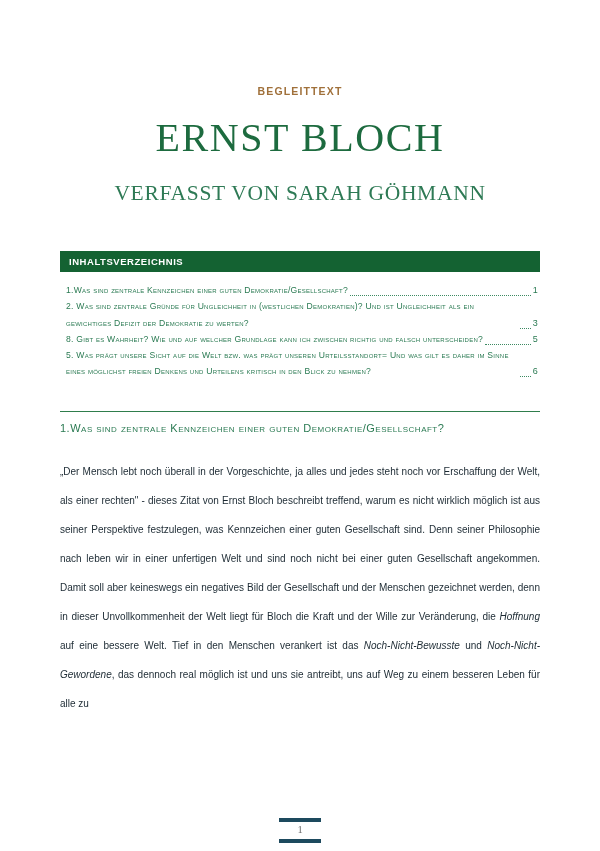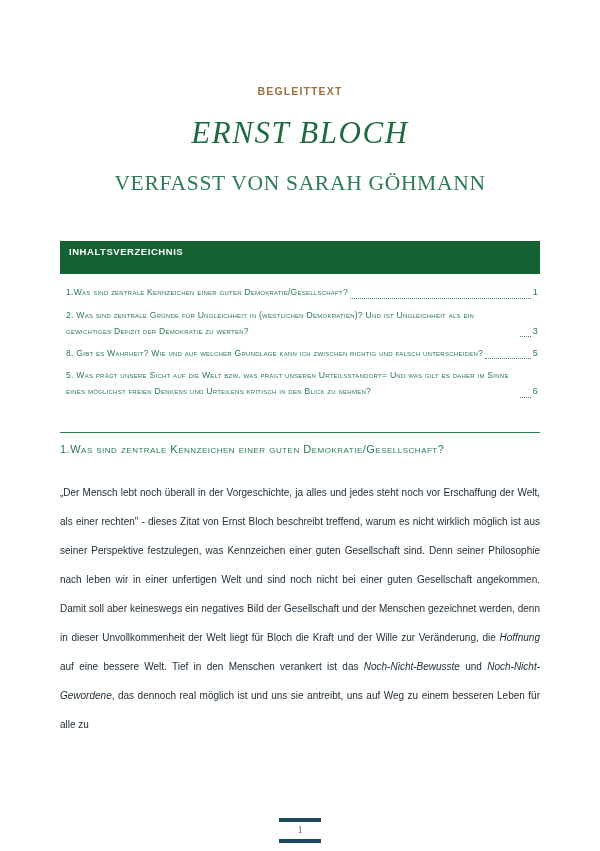--- a/index.html
+++ b/index.html
@@ -38,26 +38,25 @@
     color: #a0703a;
     font-size: 10.8px;
     letter-spacing: 1.15px;
     font-weight: 400;
     margin-top: 19px;
     line-height: 1.2;
   }
   .main-title {
     color: #1d6b3f;
     font-family: "Liberation Serif", serif;
-    font-size: 31px;
+    font-size: 40px;
     letter-spacing: 1.6px;
     font-weight: 400;
     margin-top: 18px;
     line-height: 1.1;
-    font-style: italic;
   }
   .author {
     color: #2e7a55;
     font-family: "Liberation Serif", serif;
     font-size: 21.5px;
     letter-spacing: 0.7px;
     font-weight: 400;
     margin-top: 22px;
     line-height: 1.1;
     text-align: center;
@@ -69,35 +68,34 @@
     width: 480px;
   }
   .toc-header {
     background: #146232;
     color: #ffffff;
     font-size: 9.5px;
     font-weight: 700;
     letter-spacing: 0.55px;
     padding: 6px 9px 7px 9px;
     box-sizing: border-box;
-    height: 33px;
+    height: 21px;
     line-height: 9px;
   }
   .toc-list {
     padding-top: 8px;
   }
   .toc-entry {
     display: flex;
     align-items: flex-end;
     color: #2a7a52;
     font-size: 8.6px;
     font-variant: small-caps;
     letter-spacing: 0.25px;
     line-height: 16.2px;
-    margin-top: 6px;
     padding: 0 2px 0 6px;
   }
   .toc-entry:first-child { margin-top: 2px; }
   .toc-text {
     flex: 0 1 auto;
     max-width: 452px;
   }
   .toc-dots {
     flex: 1 1 auto;
     border-bottom: 1px dotted #3d8a62;

